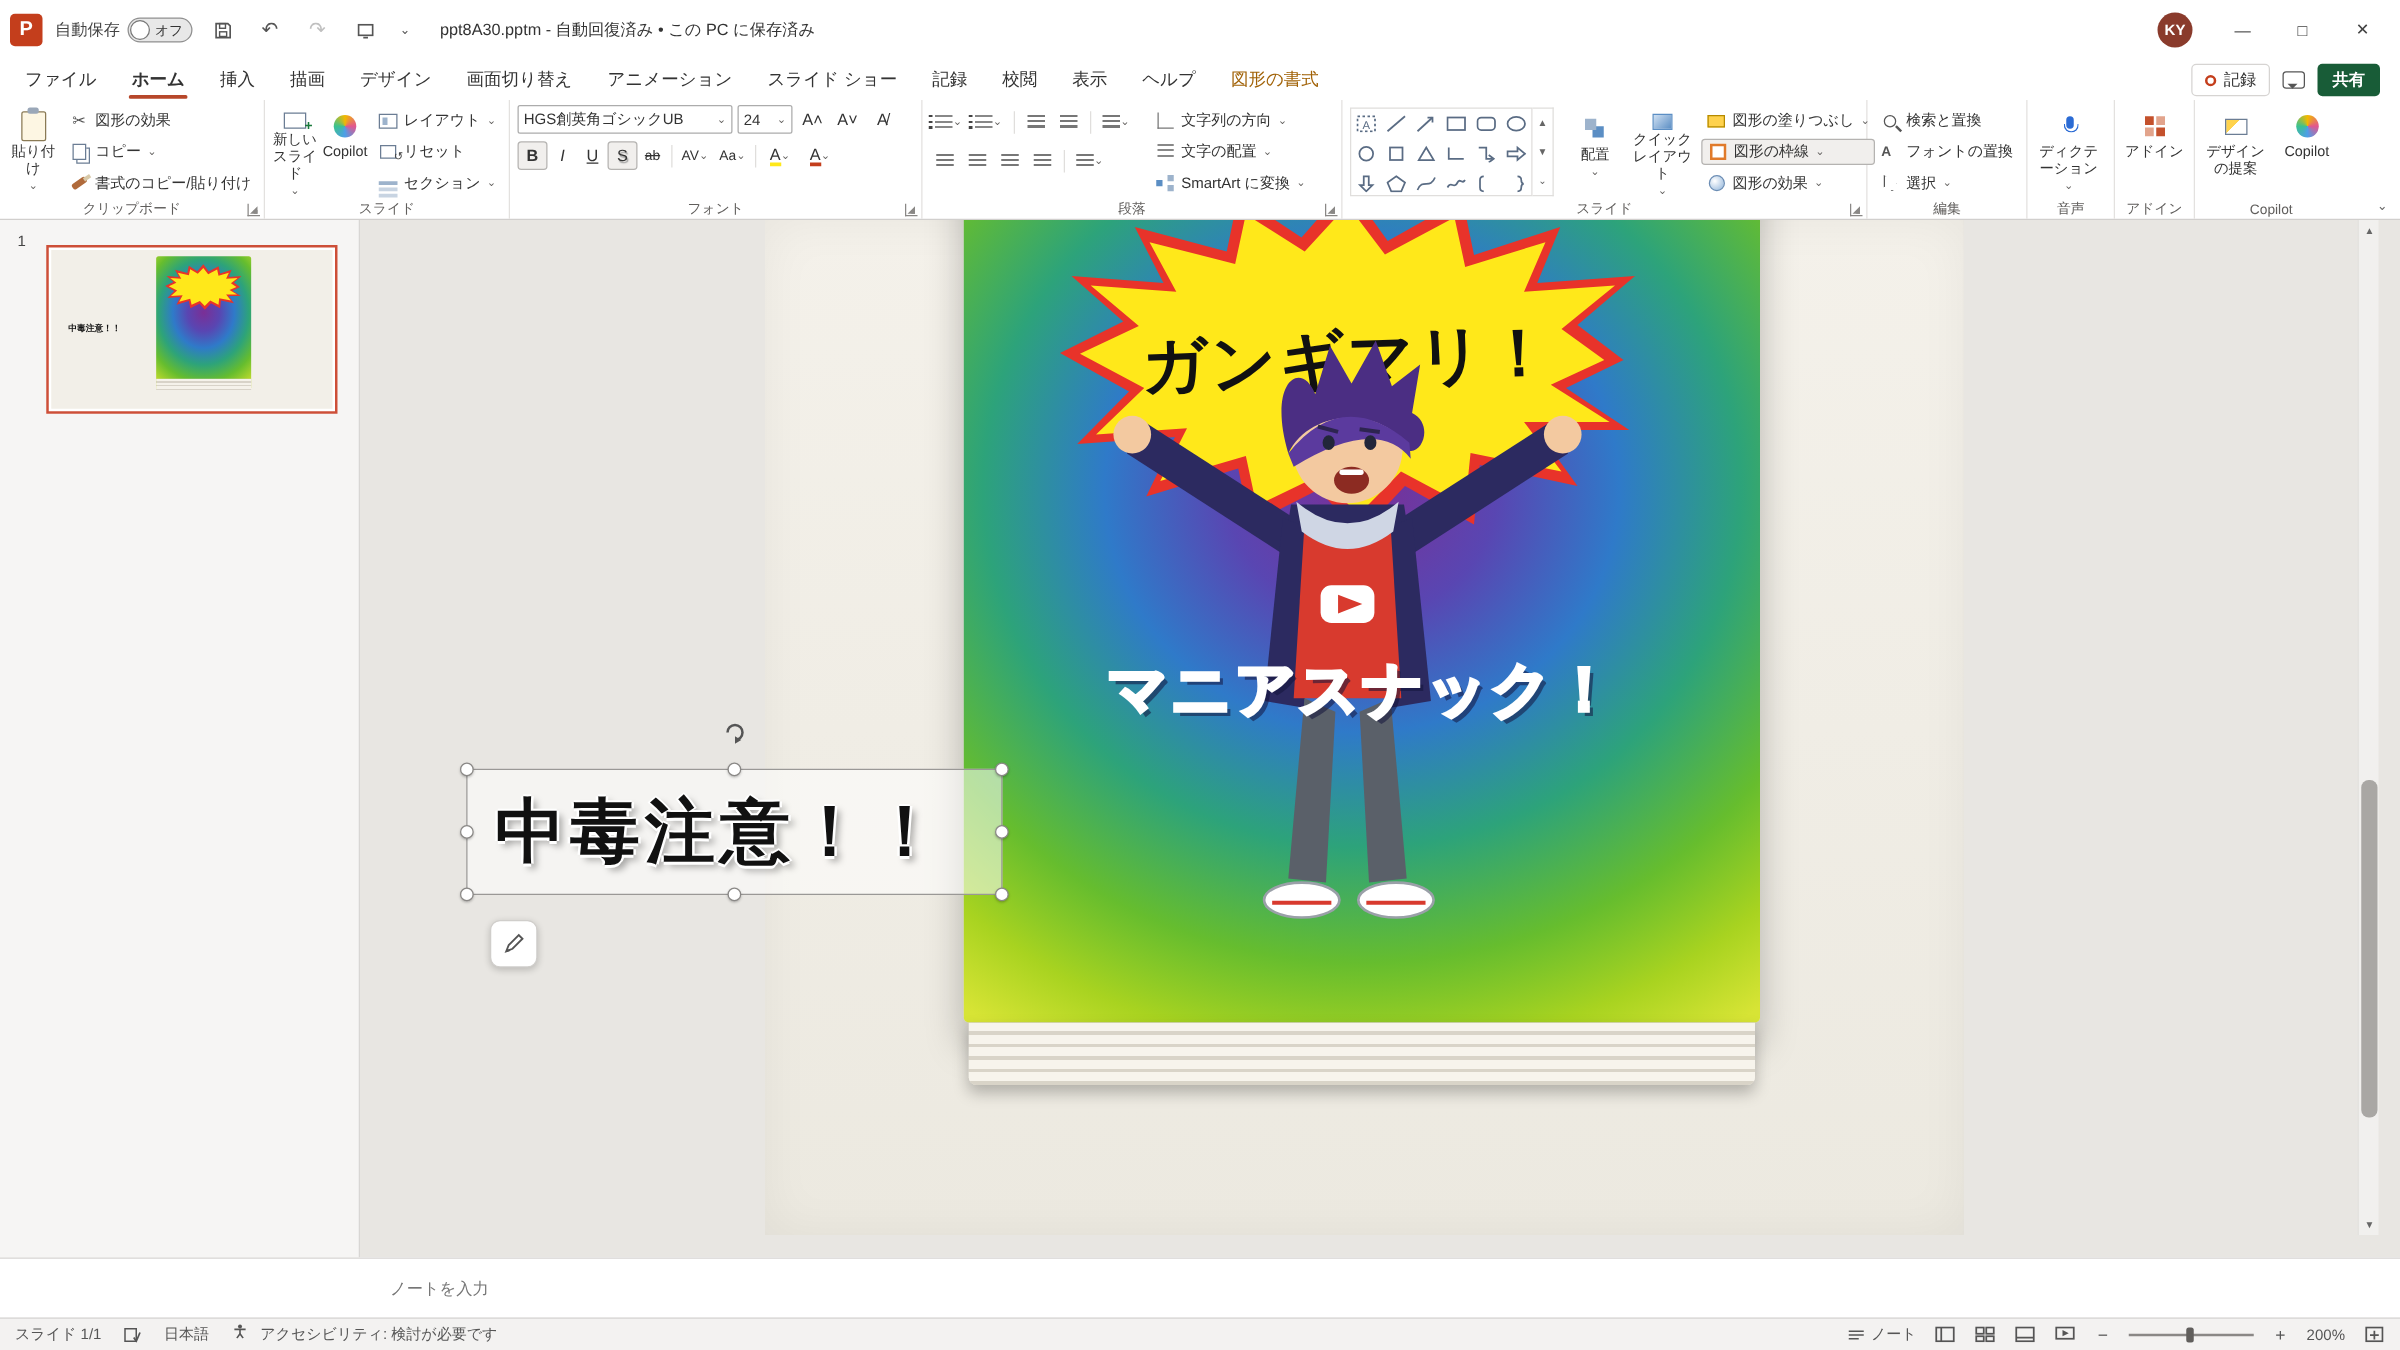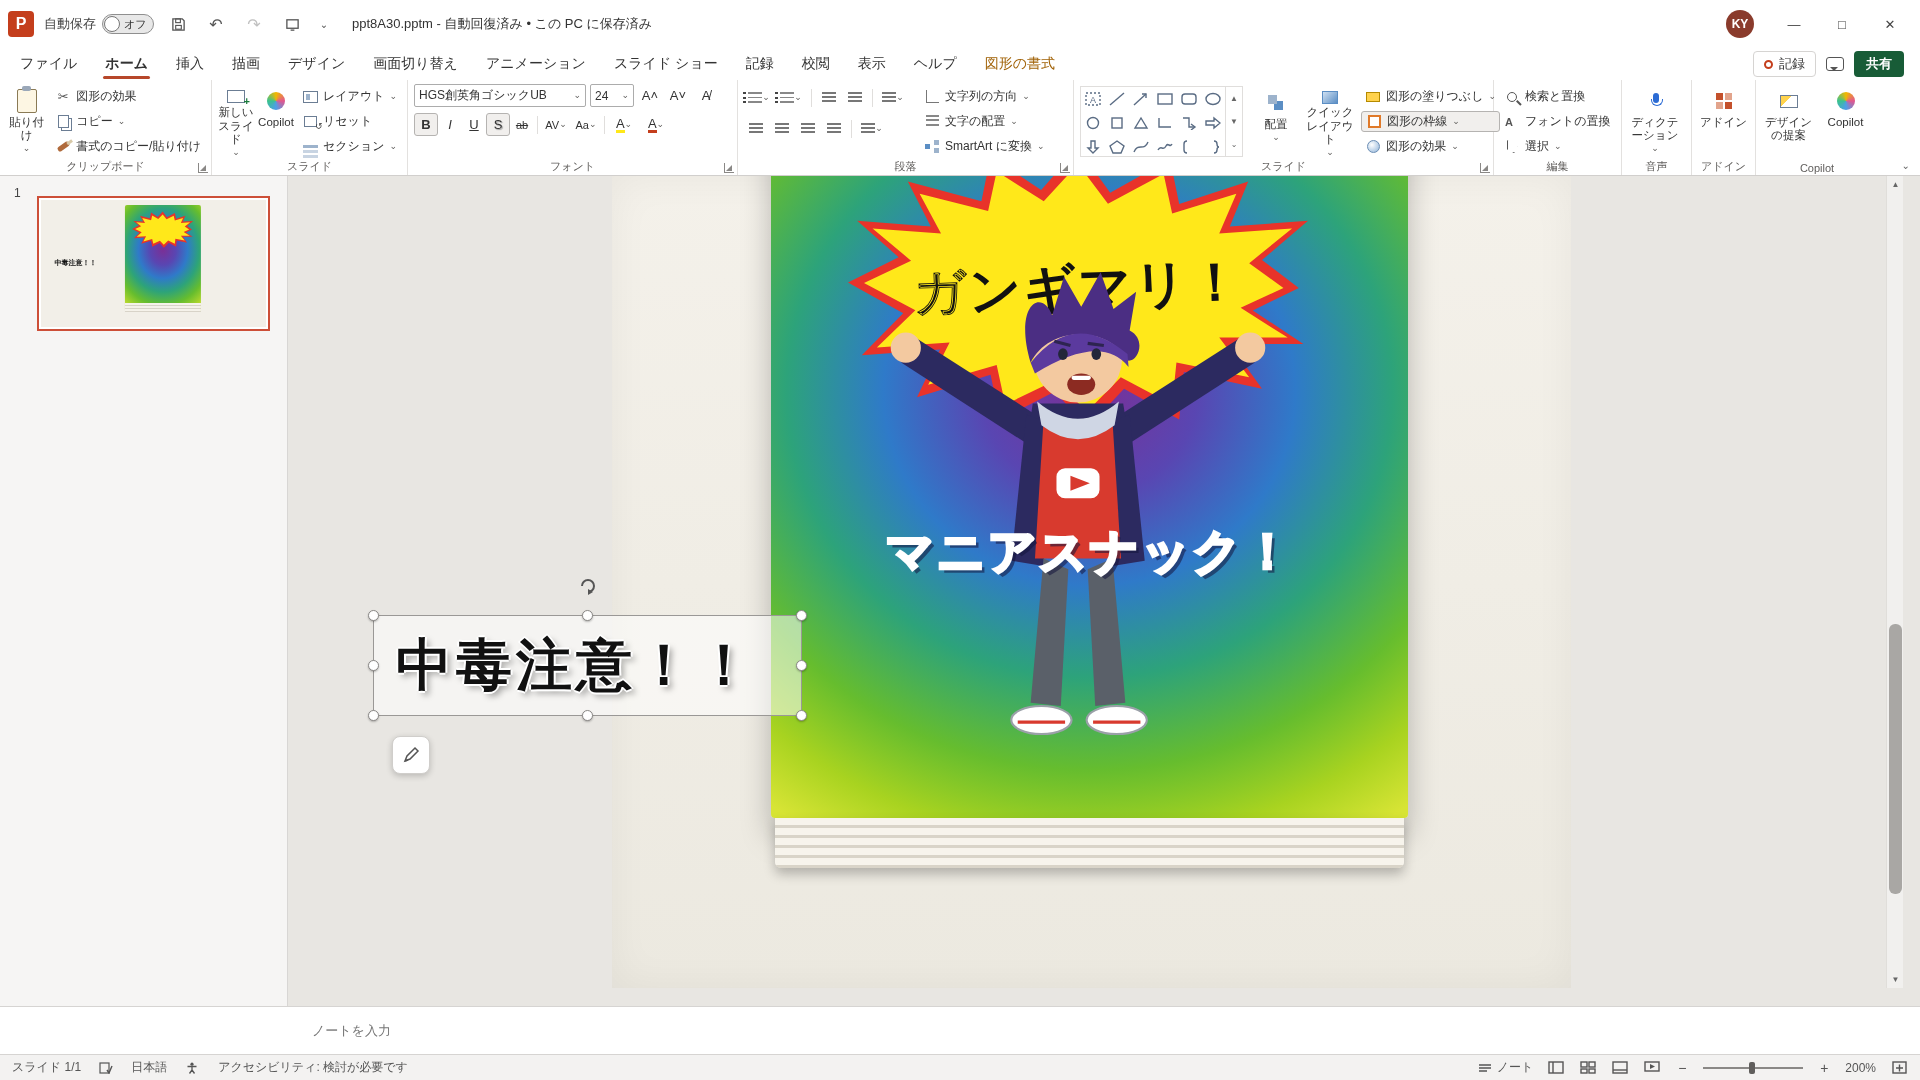--- a/index.html
+++ b/index.html
@@ -707,21 +707,21 @@
 
   <div id="statusbar">
     <span>スライド 1/1</span>
     <span class="sb-icon">
       <svg width="14" height="12" viewBox="0 0 14 12">
           <rect x="1" y="1" width="9" height="10" fill="none" stroke="#555" stroke-width="1.2"></rect>
           <path d="M8 8 L10 11 L13 4" fill="none" stroke="#555" stroke-width="1.4"></path>
         </svg>
     </span>
     <span>日本語</span>
-    <span style="display:flex;align-items:center;gap:19px">
+    <span style="display:flex;gap:9px">
       <span class="sb-icon">
         <svg width="12" height="12" viewBox="0 0 12 12">
             <circle cx="6" cy="2.2" r="1.6" fill="#555"></circle>
             <path d="M1.5 4.5 H10.5 M6 4.5 V8 M6 8 L3.5 11.5 M6 8 L8.5 11.5" stroke="#555" stroke-width="1.3" fill="none"></path>
           </svg>
       </span>
       <span>アクセシビリティ: 検討が必要です</span>
     </span>
     <div id="status-right">
       <span style="display:flex;align-items:center;gap:5px">

